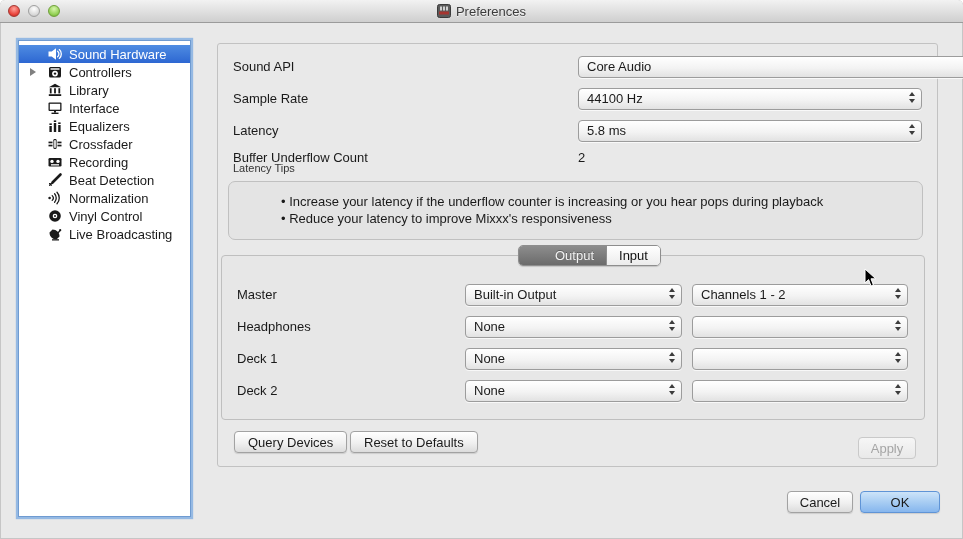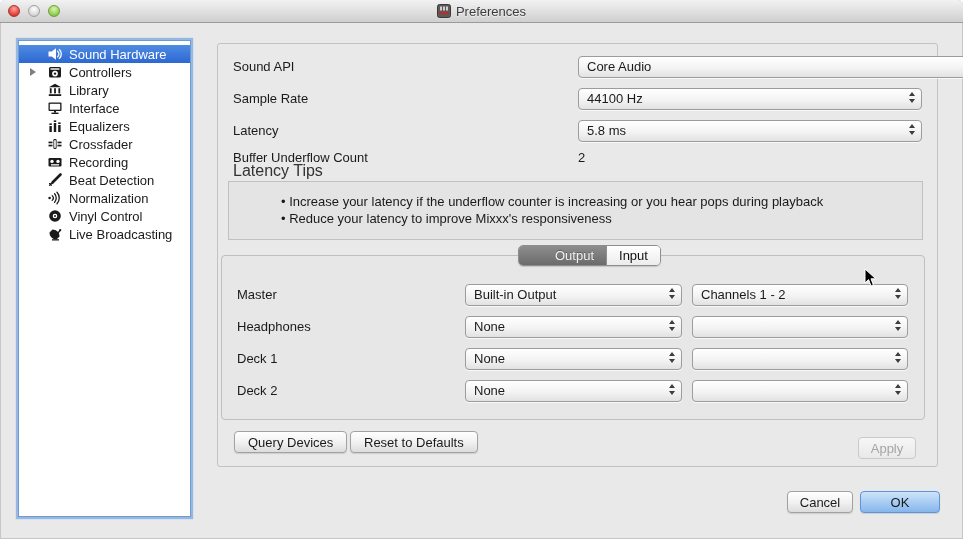--- a/index.html
+++ b/index.html
@@ -38,23 +38,23 @@
   .popup { position:absolute; height:22px; border:1px solid #9c9c9c; border-radius:4px;
            background:linear-gradient(#ffffff,#f3f3f3 55%,#e2e2e2);
            box-shadow:0 1px 0 rgba(255,255,255,.7); display:flex; align-items:center;
            padding:0 22px 0 8px; line-height:20px; white-space:nowrap; overflow:hidden; }
   .stepper { position:absolute; right:6px; top:3px; display:flex; flex-direction:column; align-items:center; }
   .stp-up { width:0; height:0; border-left:3.5px solid transparent; border-right:3.5px solid transparent;
             border-bottom:4.5px solid #3c3c3c; margin-bottom:2.5px; }
   .stp-dn { width:0; height:0; border-left:3.5px solid transparent; border-right:3.5px solid transparent;
             border-top:4.5px solid #3c3c3c; }
 
-  .groupbox-label { position:absolute; left:233px; top:162px; font-size:16px; color:#333; }
+  .groupbox-label { position:absolute; left:233px; top:162px; font-size:11px; color:#333; }
   .tipsbox { position:absolute; left:228px; top:181px; width:695px; height:59px; background:#e4e4e4;
-             border:1px solid #c0c0c0; border-radius:0; padding:11px 10px 0 52px; }
+             border:1px solid #c0c0c0; border-radius:7px; padding:11px 10px 0 52px; }
   .tip-line { line-height:17px; white-space:nowrap; }
   .tip-line::before { content:"• "; }
 
   .tabbox { position:absolute; left:221px; top:255px; width:704px; height:165px;
             background:#e7e7e7; border:1px solid #bfbfbf; border-radius:4px; }
   .segctl { position:absolute; left:518px; top:245px; height:21px; display:flex;
             border:1px solid #8e8e8e; border-radius:5px; overflow:hidden;
             box-shadow:0 1px 1px rgba(0,0,0,.15); }
   .seg { display:flex; align-items:center; justify-content:center; padding:0 12px; cursor:default; }
   .seg.sel { background:linear-gradient(#8d8d8d,#6b6b6b); color:#f2f2f2; text-shadow:0 -1px 0 rgba(0,0,0,.3);padding-left:36px; }

